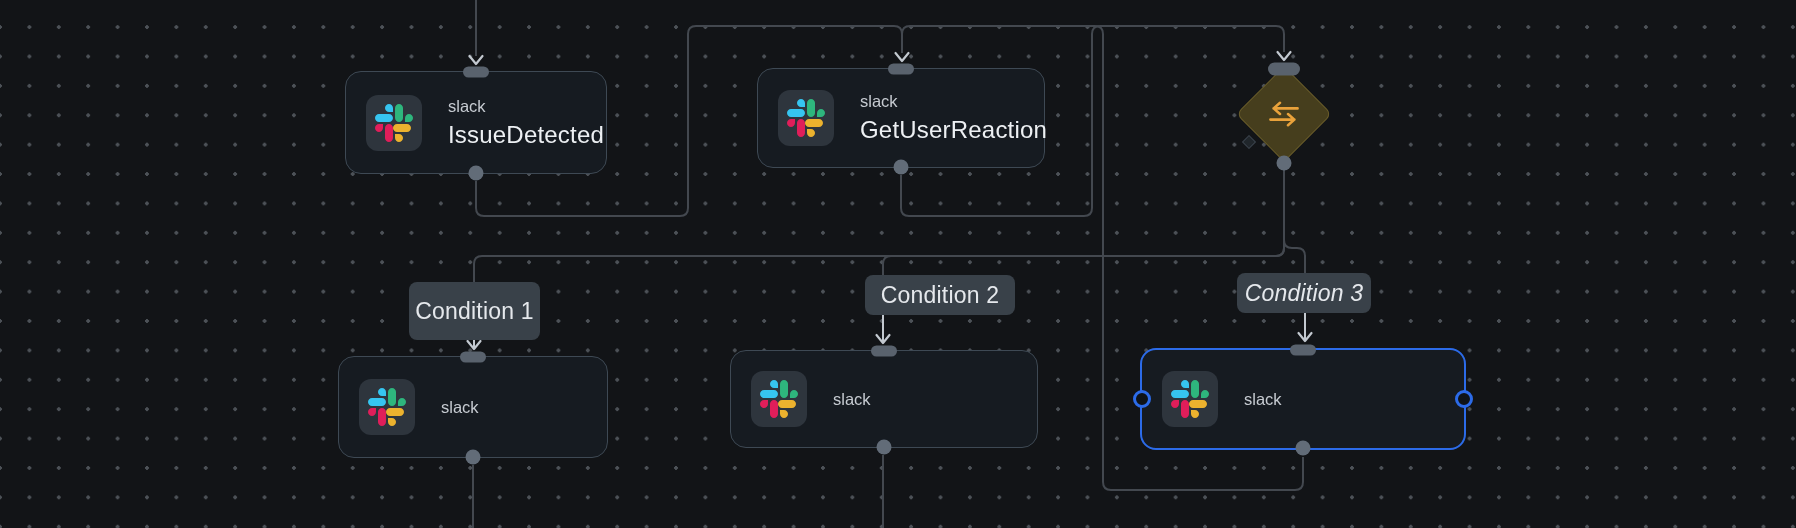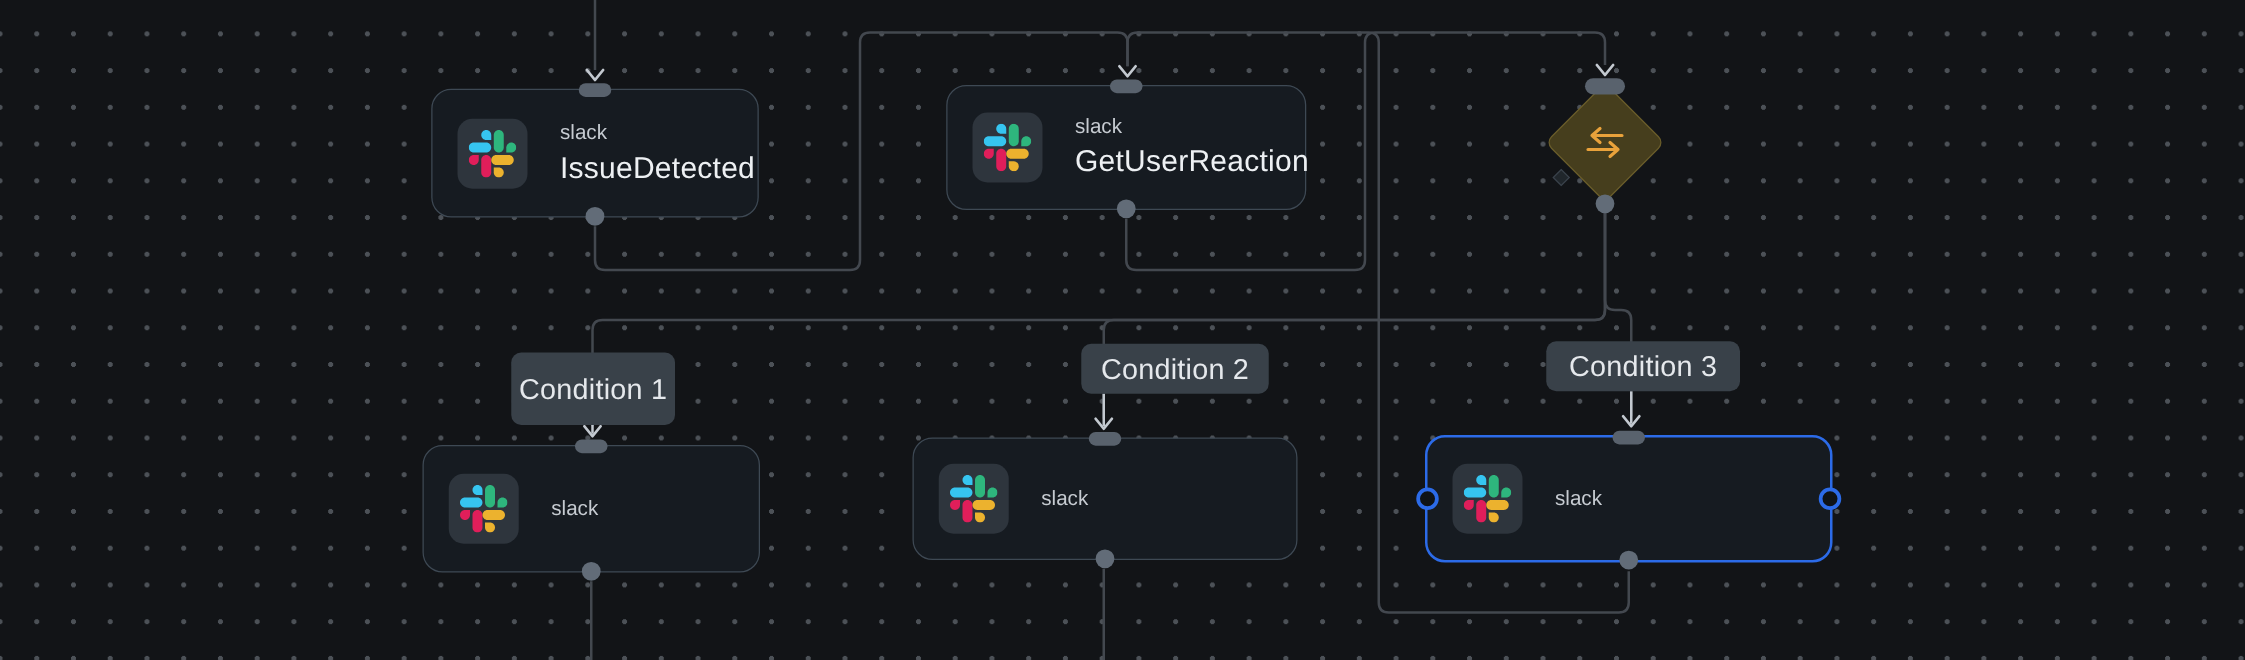--- a/index.html
+++ b/index.html
@@ -85,21 +85,21 @@
       <path d="M469.5,56 L476,64 L482.5,56" class="arrow"></path>
       <path d="M895.5,53 L902,61 L908.5,53" class="arrow"></path>
       <path d="M1277.5,52 L1284,60 L1290.5,52" class="arrow"></path>
       <path d="M467.5,341 L474,349 L480.5,341" class="arrow"></path>
       <path d="M876.5,335 L883,343 L889.5,335" class="arrow"></path>
       <path d="M1298.5,333 L1305,341 L1311.5,333" class="arrow"></path>
     </svg>
   <div id="labels-layer">
       <div class="cond-label" style="left: 409px; top: 282px; width: 131px; height: 58px;">Condition 1</div>
       <div class="cond-label" style="left: 865px; top: 275px; width: 150px; height: 40px;">Condition 2</div>
-      <div class="cond-label" style="left: 1237px; top: 273px; width: 155px; height: 40px;">Condition 3</div>
+      <div class="cond-label" style="left: 1237px; top: 273px; width: 134px; height: 40px; font-style: italic;">Condition 3</div>
     </div>
   <div id="nodes-layer">
       <div class="node" style="left: 345px; top: 71px; width: 262px; height: 103px;">
         <div class="icon-tile">
           <svg width="38" height="38" viewBox="0 0 122.8 122.8">
     <path d="M25.8 77.6c0 7.1-5.8 12.9-12.9 12.9S0 84.7 0 77.6s5.8-12.9 12.9-12.9h12.9v12.9z" fill="#E01E5A"></path>
     <path d="M32.3 77.6c0-7.1 5.8-12.9 12.9-12.9s12.9 5.8 12.9 12.9v32.3c0 7.1-5.8 12.9-12.9 12.9s-12.9-5.8-12.9-12.9V77.6z" fill="#E01E5A"></path>
     <path d="M45.2 25.8c-7.1 0-12.9-5.8-12.9-12.9S38.1 0 45.2 0s12.9 5.8 12.9 12.9v12.9H45.2z" fill="#36C5F0"></path>
     <path d="M45.2 32.3c7.1 0 12.9 5.8 12.9 12.9s-5.8 12.9-12.9 12.9H12.9C5.8 58.1 0 52.3 0 45.2s5.8-12.9 12.9-12.9h32.3z" fill="#36C5F0"></path>
     <path d="M97 45.2c0-7.1 5.8-12.9 12.9-12.9s12.9 5.8 12.9 12.9-5.8 12.9-12.9 12.9H97V45.2z" fill="#2EB67D"></path>

